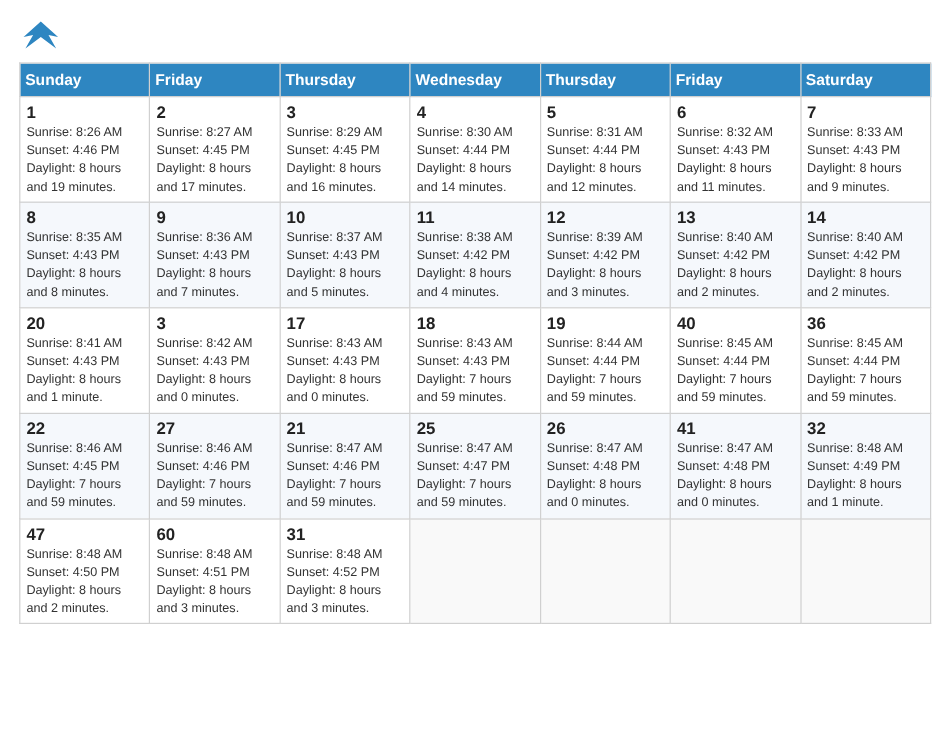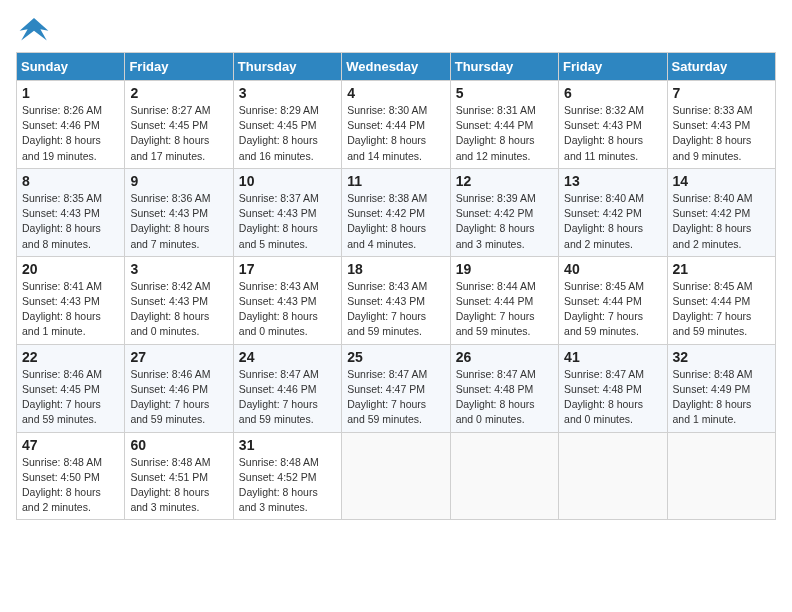--- a/index.html
+++ b/index.html
@@ -191,35 +191,35 @@
         </td>
         <td>
           <span class="day-number">19</span>
           <div class="day-info">Sunrise: 8:44 AM<br>Sunset: 4:44 PM<br>Daylight: 7 hours<br>and 59 minutes.</div>
         </td>
         <td>
           <span class="day-number">40</span>
           <div class="day-info">Sunrise: 8:45 AM<br>Sunset: 4:44 PM<br>Daylight: 7 hours<br>and 59 minutes.</div>
         </td>
         <td>
-          <span class="day-number">21</span>
+          <span class="day-number">36</span>
           <div class="day-info">Sunrise: 8:45 AM<br>Sunset: 4:44 PM<br>Daylight: 7 hours<br>and 59 minutes.</div>
         </td>
       </tr>
       <tr>
         <td>
           <span class="day-number">22</span>
           <div class="day-info">Sunrise: 8:46 AM<br>Sunset: 4:45 PM<br>Daylight: 7 hours<br>and 59 minutes.</div>
         </td>
         <td>
           <span class="day-number">27</span>
           <div class="day-info">Sunrise: 8:46 AM<br>Sunset: 4:46 PM<br>Daylight: 7 hours<br>and 59 minutes.</div>
         </td>
         <td>
-          <span class="day-number">24</span>
+          <span class="day-number">21</span>
           <div class="day-info">Sunrise: 8:47 AM<br>Sunset: 4:46 PM<br>Daylight: 7 hours<br>and 59 minutes.</div>
         </td>
         <td>
           <span class="day-number">25</span>
           <div class="day-info">Sunrise: 8:47 AM<br>Sunset: 4:47 PM<br>Daylight: 7 hours<br>and 59 minutes.</div>
         </td>
         <td>
           <span class="day-number">26</span>
           <div class="day-info">Sunrise: 8:47 AM<br>Sunset: 4:48 PM<br>Daylight: 8 hours<br>and 0 minutes.</div>
         </td>

